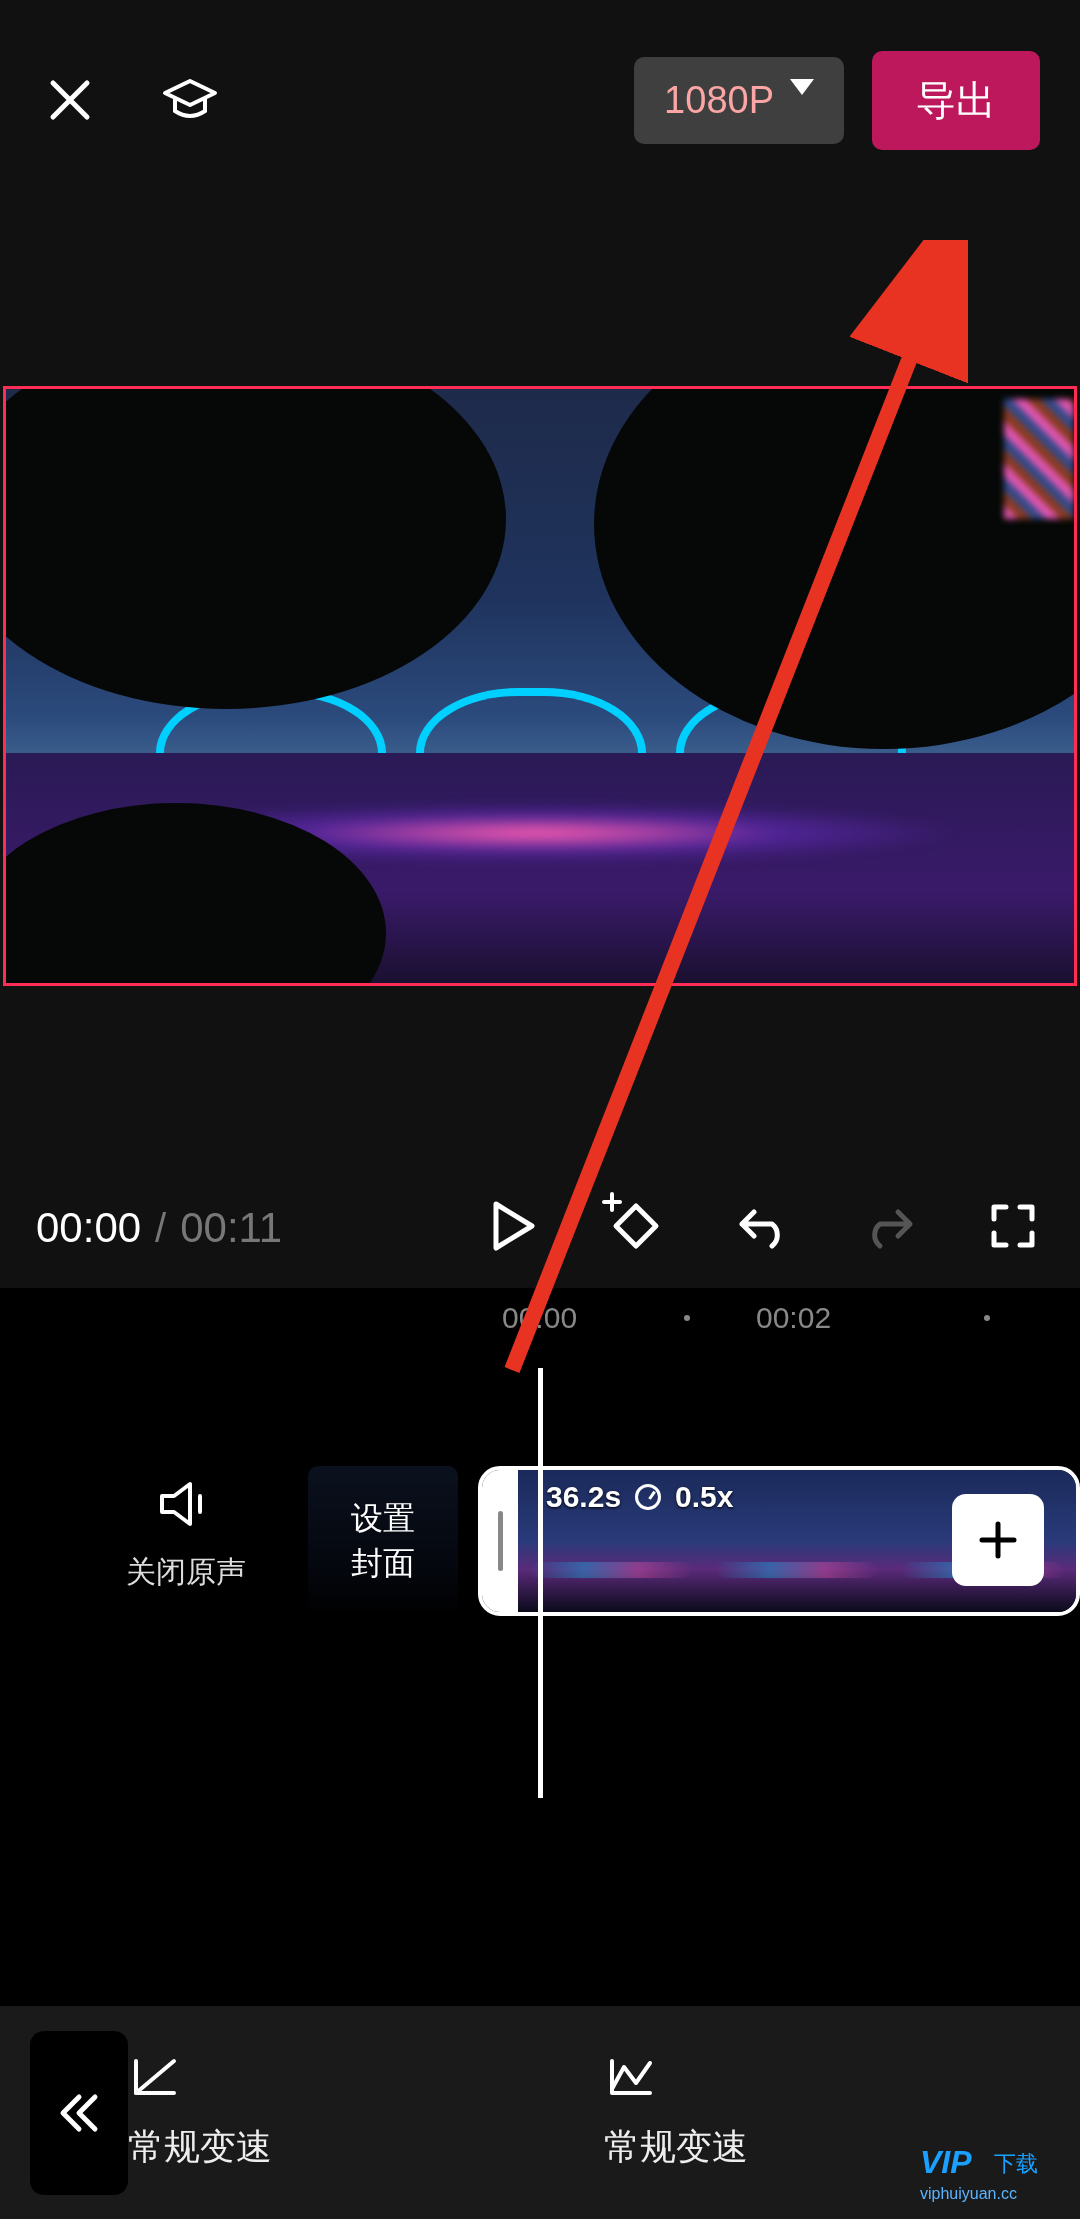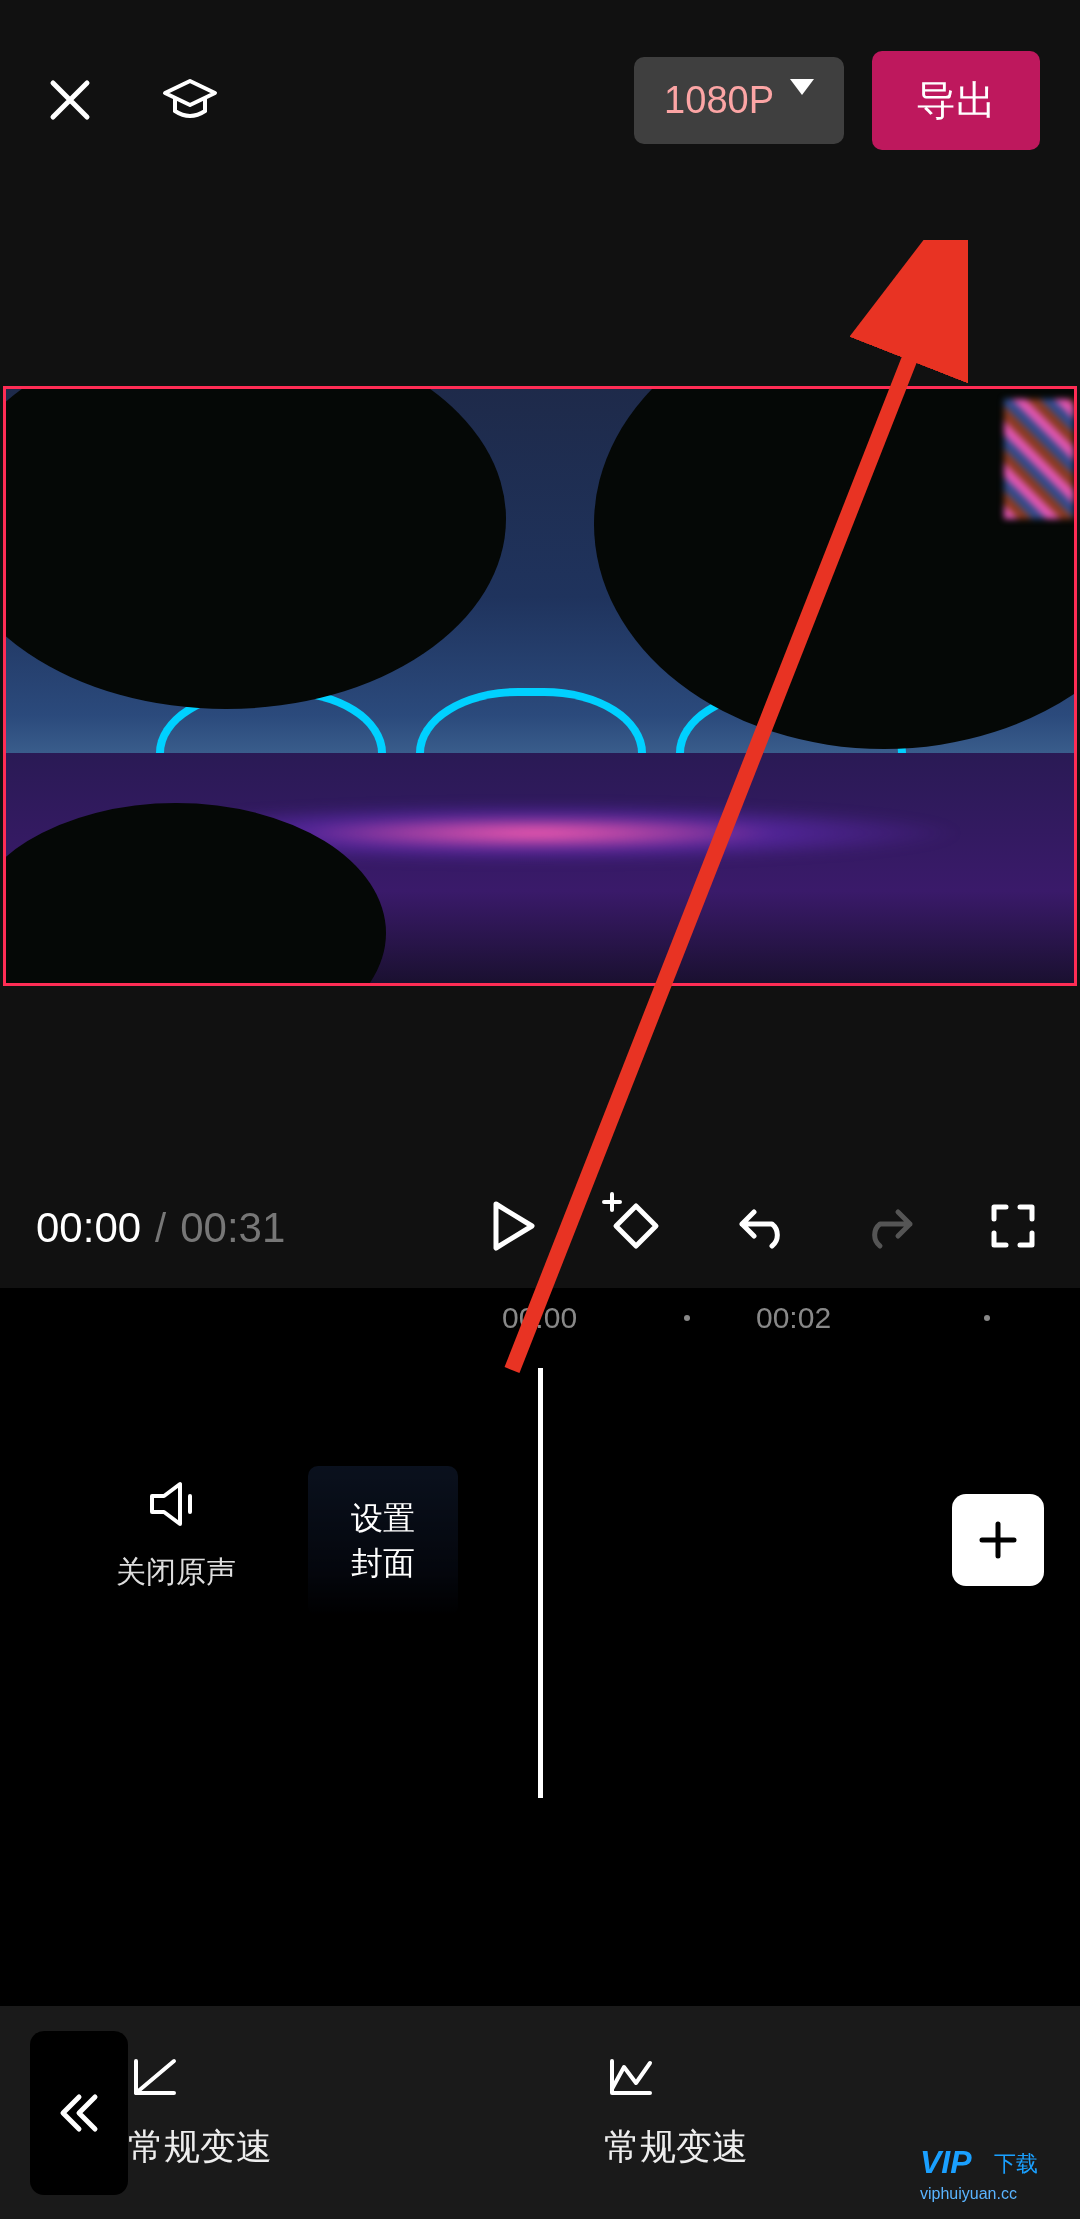--- a/index.html
+++ b/index.html
@@ -41,21 +41,21 @@
   .ruler{position:absolute;top:0;left:0;right:0;height:60px;display:flex;align-items:center;font-size:30px;color:#888;}
   .ruler span{position:absolute;}
   .ruler .t0{left:502px;}
   .ruler .d1{left:684px;}
   .ruler .t2{left:756px;}
   .ruler .d2{left:984px;}
   .ruler .dot{width:6px;height:6px;background:#888;border-radius:50%;}
 
   .playhead{position:absolute;top:80px;left:538px;width:5px;height:430px;background:#fff;z-index:50;}
 
-  .mute-col{position:absolute;top:190px;left:116px;text-align:center;}
+  .mute-col{position:absolute;top:190px;left:126px;text-align:center;}
   .mute-col .lbl{font-size:30px;color:#ddd;margin-top:18px;}
 
   .cover-btn{position:absolute;top:178px;left:308px;width:150px;height:150px;border-radius:10px;overflow:hidden;display:flex;align-items:center;justify-content:center;}
   .cover-btn .bg{position:absolute;inset:0;background:linear-gradient(to bottom,#1a2a4a 0%,#0a1020 70%,#000 100%);filter:brightness(.4);}
   .cover-btn .txt{position:relative;font-size:32px;color:#fff;line-height:1.4;text-align:center;white-space:pre-line;}
 
   .clip-row{position:absolute;top:178px;left:478px;right:0;height:150px;}
   .clip{position:absolute;top:0;left:0;right:0;height:150px;background:#1a1a1a;border:4px solid #fff;border-radius:22px;overflow:hidden;display:flex;}
   .clip .handle{width:36px;background:#fff;display:flex;align-items:center;justify-content:center;}
   .clip .handle .bar{width:5px;height:60px;background:#888;border-radius:3px;}
@@ -122,21 +122,21 @@
     <div class="leaves lt"></div>
     <div class="leaves rt"></div>
     <div class="leaves lb"></div>
     <div class="pix"></div>
   </div>
 </div>
 
 <div class="playrow">
   <span class="time-cur">00:00</span>
   <span class="time-sep">/</span>
-  <span class="time-dur">00:31</span>
+  <span class="time-dur">00:11</span>
   <div class="ctrls">
     <div>
       <svg width="46" height="52" viewBox="0 0 46 52">
           <path d="M6 4 L42 26 L6 48 Z" fill="none" stroke="#fff" stroke-width="5" stroke-linejoin="round"></path>
         </svg>
     </div>
     <div style="position:relative;">
       <svg width="56" height="56" viewBox="0 0 56 56">
           <path d="M28 8 L48 28 L28 48 L8 28 Z" fill="none" stroke="#fff" stroke-width="5" stroke-linejoin="round"></path>
         </svg>
@@ -180,20 +180,37 @@
       </svg>
     </div>
     <div class="lbl">关闭原声</div>
   </div>
 
   <div class="cover-btn">
     <div class="bg"></div>
     <div class="txt">设置<br>封面</div>
   </div>
 
+  <div class="clip-row">
+    <div class="clip">
+      <div class="handle">
+          <div class="bar"></div>
+        </div>
+      <div class="thumbs">
+        <div class="thumb"></div>
+          <div class="thumb"></div>
+          <div class="thumb"></div>
+      </div>
+      <div class="meta">
+        <span>36.2s</span>
+        <span class="speed-ico"></span>
+        <span>0.5x</span>
+      </div>
+    </div>
+  </div>
 
   <div class="add-btn">
     <svg viewBox="0 0 44 44">
         <path d="M22 6 V38 M6 22 H38" stroke="#000" stroke-width="5" stroke-linecap="round"></path>
       </svg>
   </div>
 </div>
 
 <div class="bottombar">
   <div class="back-box">

